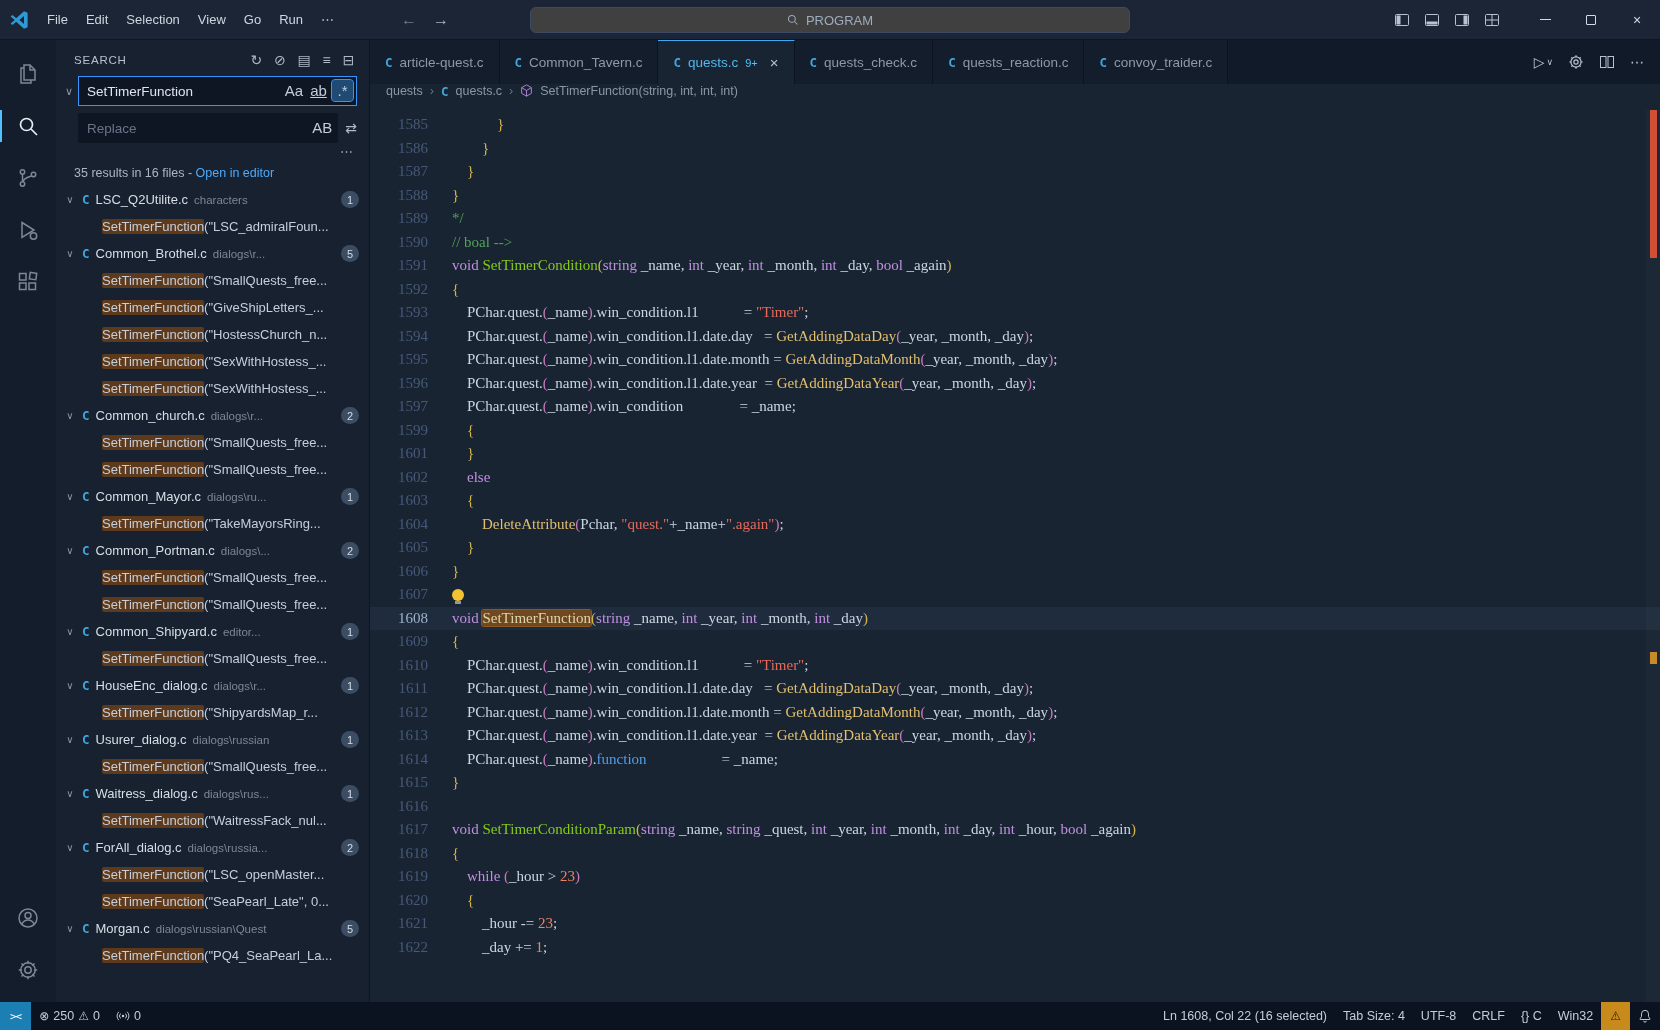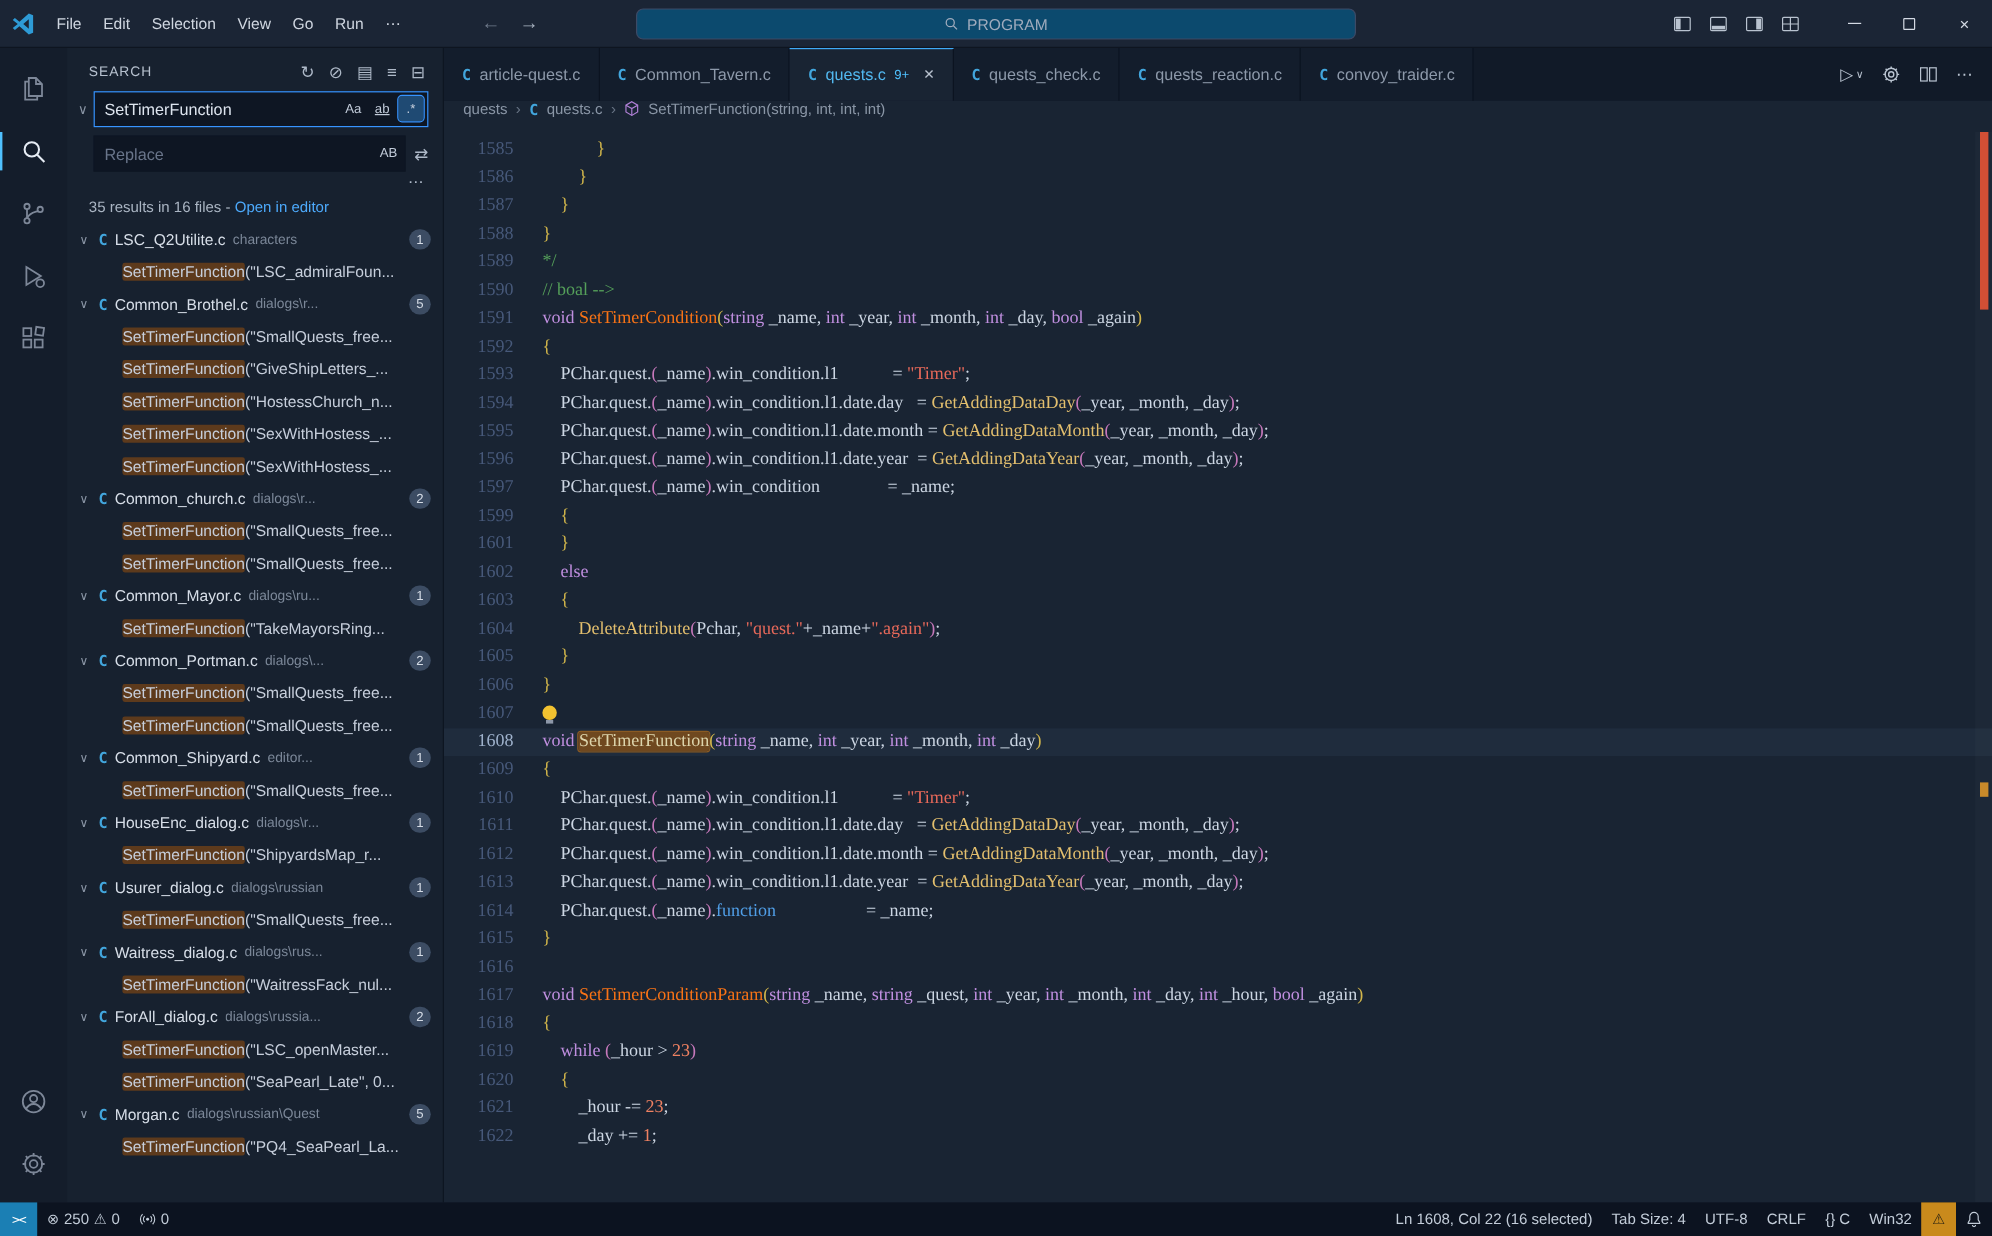--- a/index.html
+++ b/index.html
@@ -10,21 +10,21 @@
   
   .titlebar{height:40px;flex:0 0 40px;background:#1b2535;border-bottom:1px solid #0e1520;
     display:flex;align-items:center;position:relative}
   .logo{width:38px;display:flex;justify-content:center;align-items:center}
   .menus{display:flex;font-size:13px;color:#cfd6e0}
   .menus .menu{padding:4px 9px;border-radius:5px}
   .nav-arrows{display:flex;gap:16px;margin-left:58px;font-size:16px}
   .nav-arrows .back{color:#707b8c}
   .nav-arrows .fwd{color:#aab4c2}
   .cmd-center{position:absolute;left:50%;transform:translateX(-50%);top:7px;width:600px;height:26px;
-    background:#0c4a6e;border:1px solid #3c4a66;border-radius:6px;display:flex;align-items:center;
+    background:#404040;border:1px solid #3c4a66;border-radius:6px;display:flex;align-items:center;
     justify-content:center;gap:7px;color:#9fabbd;font-size:13px}
   .tb-right{margin-left:auto;display:flex;align-items:center;height:100%}
   .layout-icons{display:flex;gap:14px;margin-right:22px}
   .win-controls{display:flex;height:100%}
   .wc{width:46px;height:100%;display:flex;align-items:center;justify-content:center;color:#d4dae4;font-size:14px}
   .ic-min{display:inline-block;width:11px;border-top:1px solid #d4dae4}
   .ic-max{display:inline-block;width:10px;height:10px;border:1px solid #d4dae4;border-radius:1px}
 
   
   .main{flex:1;display:flex;min-height:0}
@@ -46,21 +46,21 @@
   .side-header .acts{margin-left:auto;display:flex;gap:11px;font-size:14px;color:#aeb9c8}
   .search-block{display:flex;padding:2px 12px 0 4px}
   .tog{width:18px;display:flex;justify-content:center;color:#8b96a6;font-size:11px;padding-top:9px}
   .inputs{flex:1;display:flex;flex-direction:column;gap:7px}
   .inp{position:relative;height:30px}
   .inp input{width:100%;height:100%;background:#0e1623;border:1px solid #0e1623;color:#dde4ee;
     font-size:13.5px;padding:0 76px 0 8px;outline:none;font-family:"Liberation Sans",sans-serif}
   .inp.focus input{border-color:#3794ff}
   .inp .opts{position:absolute;right:4px;top:4px;display:flex;gap:3px}
   .opt{min-width:21px;height:21px;border-radius:3px;display:flex;align-items:center;justify-content:center;
-    font-size:11px;color:#c2ccda;padding:0 2px}
+    font-size:15px;color:#c2ccda;padding:0 2px}
   .opt.on{background:#1f4a73;outline:1px solid #3794ff}
   .opt.uline{text-decoration:underline}
   .rep-row{display:flex;align-items:center;gap:7px}
   .rep-row .inp{flex:1}
   .rep-row input::placeholder{color:#69758a}
   .rep-all{color:#aeb9c8;font-size:14px}
   .more-row{display:flex;justify-content:flex-end;padding:1px 16px 0;color:#aeb9c8;font-size:13px}
   .summary{padding:7px 12px 6px 18px;font-size:12.5px;color:#aab5c3;white-space:nowrap}
   .summary .link{color:#4daafc}
   .results{flex:1;overflow:hidden;font-size:13px}
@@ -90,21 +90,21 @@
   .breadcrumb{height:26px;flex:0 0 26px;display:flex;align-items:flex-start;gap:7px;padding:0 16px;
     font-size:12.5px;color:#8a96a6;white-space:nowrap}
   .bc-sep{color:#677384}
   .code-wrap{flex:1;position:relative;overflow:hidden;font-family:Liberation Serif, serif;
     font-size:15px;line-height:23.5px;padding-top:3px}
   .cline{display:flex;height:23.5px;white-space:pre}
   .lnum{flex:0 0 58px;text-align:right;color:#47597a}
   .lbody{margin-left:24px}
   .cline.cur{background:rgba(120,150,200,.07)}
   .cline.cur .lnum{color:#9fb2cc}
-  .tk-i{color:#ccd6e3}.tk-k{color:#c08fe0}.tk-d{color:#f97316}.tk-f{color:#e3bf6e}
+  .tk-i{color:#ccd6e3}.tk-k{color:#c08fe0}.tk-d{color:#84cc16}.tk-f{color:#e3bf6e}
   .tk-s{color:#e8695a}.tk-n{color:#ef8162}.tk-c{color:#55a05a}.tk-b{color:#d2b64b}
   .tk-b2{color:#c678bb}.tk-t{color:#509fe8}
   .tk-hl{color:#ddd5ad;background:#6f481f;box-shadow:0 0 0 1px #8a5a23;border-radius:2px}
   .bulb{display:inline-block;width:12px;height:12px;background:#f2c230;border-radius:50%;
     position:relative;top:2px;margin-right:6px}
   .bulb::after{content:"";position:absolute;left:3px;bottom:-3px;width:6px;height:3px;background:#8d97a8}
   .ruler{position:absolute;top:0;right:0;bottom:0;width:14px;background:rgba(255,255,255,.02)}
   .mark-red{position:absolute;top:0;right:3px;width:7px;height:148px;background:#d24f35}
   .mark-orange{position:absolute;top:542px;right:3px;width:7px;height:12px;background:#c98a2a}
 

